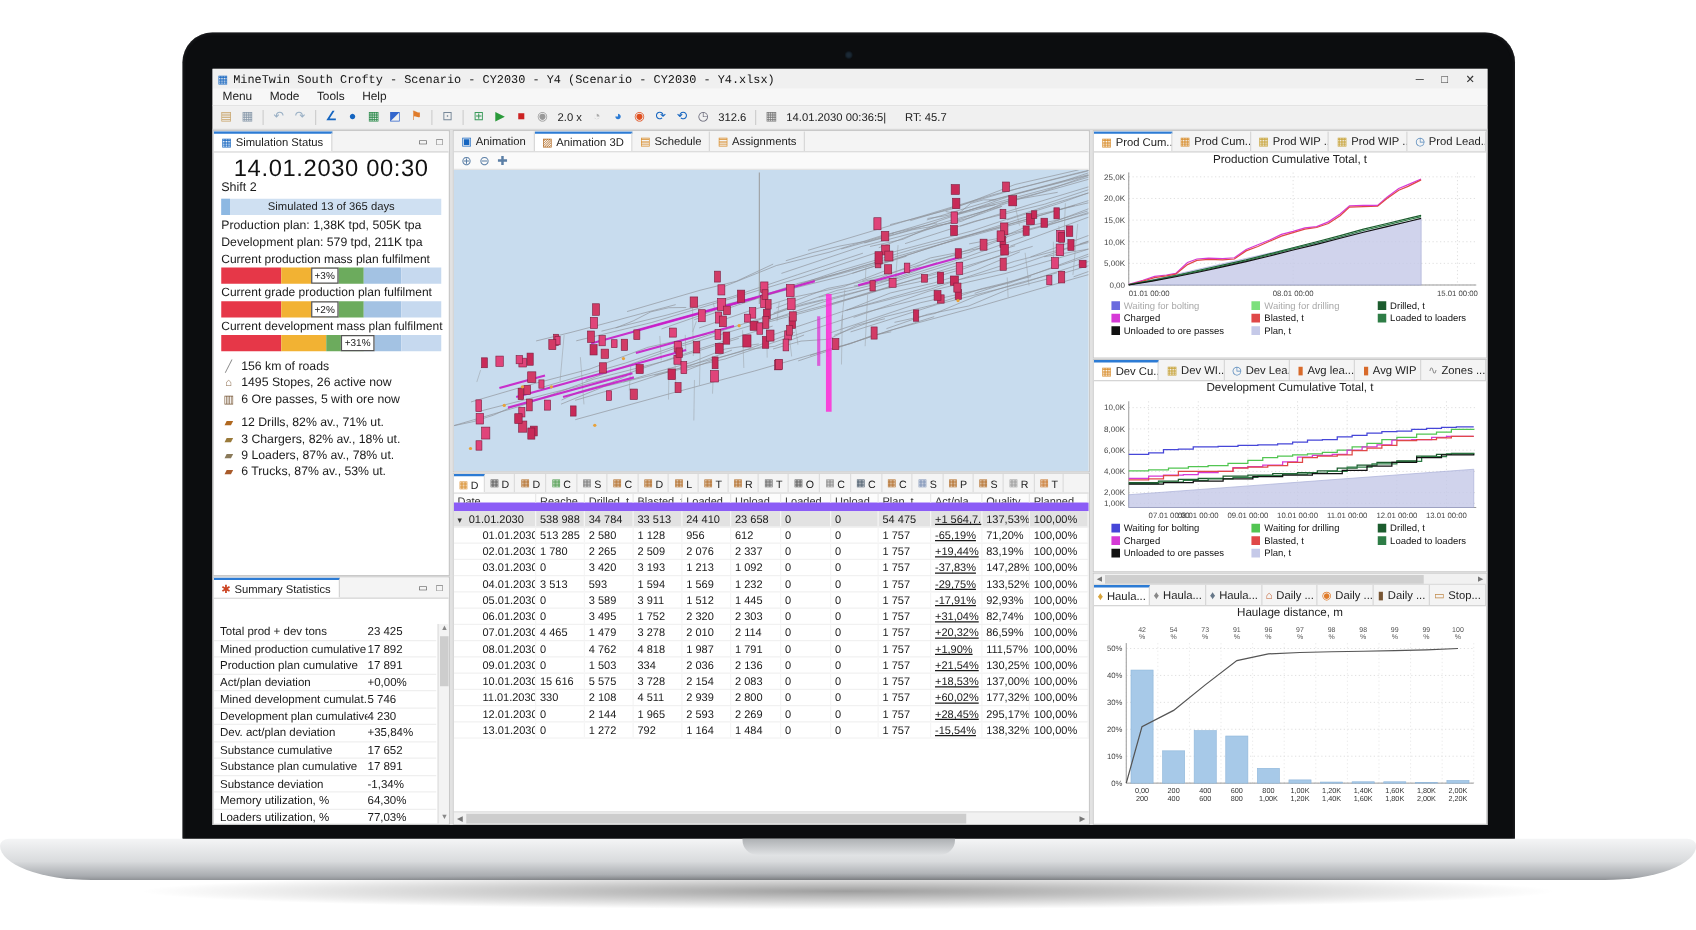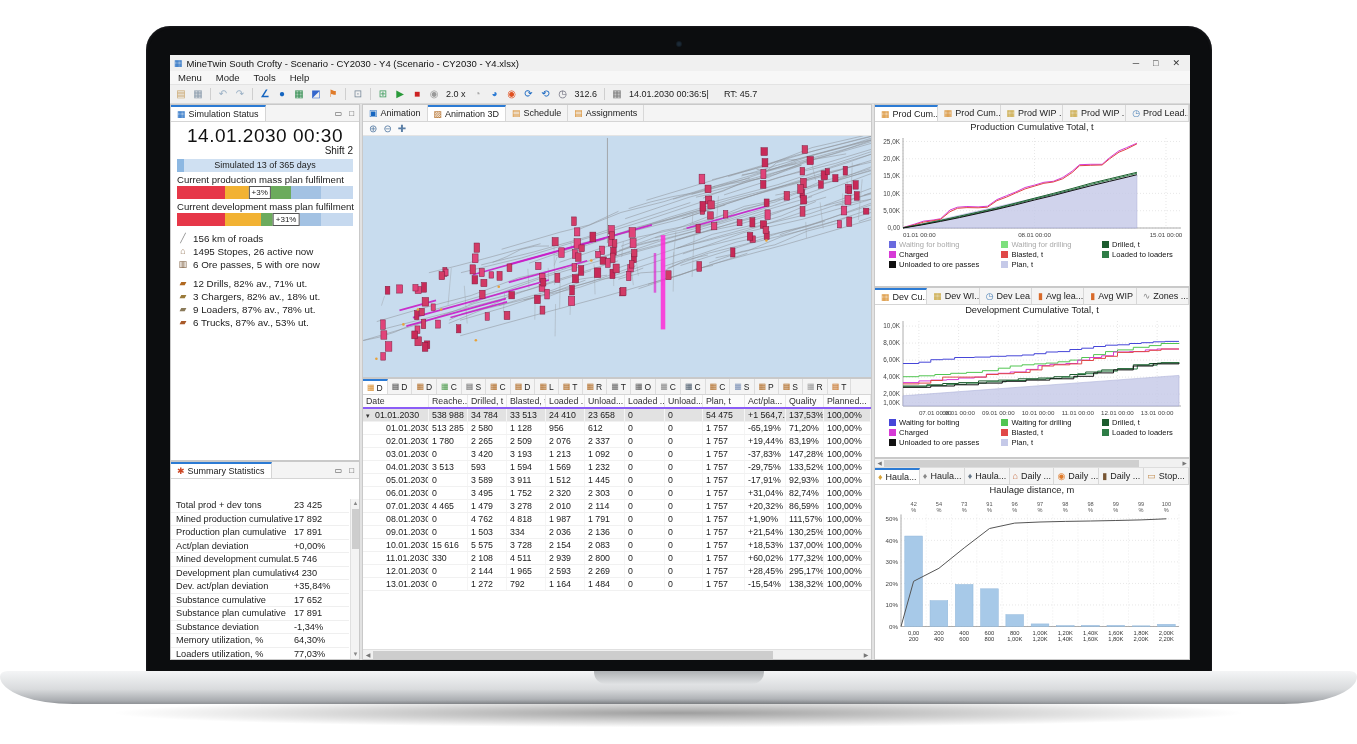--- a/index.html
+++ b/index.html
@@ -18,21 +18,21 @@
                 background:linear-gradient(#aeb1b4, #dfe1e3); border-radius:0 0 12px 12px; }
   .base-shadow { position:absolute; left:90px; top:698px; width:1177px; height:30px;
                  background:radial-gradient(ellipse at center, rgba(0,0,0,.38), rgba(0,0,0,0) 68%); }
   .screen { position:absolute; left:170px; top:55px; width:1020px; height:605px;
             background:#fff; overflow:hidden; display:flex; flex-direction:column;
             font-size:9px; color:#1a1a1a; }
 
   
   .titlebar { height:16px; background:#f0f0f0; display:flex; align-items:center; padding:0 4px; flex:0 0 16px; }
   .app-icon { color:#1565c0; font-size:9px; margin-right:4px; }
-  .title-text { font-size:9.5px; color:#111; flex:1; white-space:nowrap; overflow:hidden; }
+  .title-text { font-size:9.5px; color:#111; flex:1; white-space:nowrap; overflow:hidden;font-family:Liberation Mono, monospace; }
   .win-btns { display:flex; gap:14px; font-size:9px; color:#333; padding-right:6px; }
   .menubar { height:14px; background:#f7f7f7; display:flex; align-items:center; gap:14px;
              padding:0 8px; font-size:9.5px; color:#222; flex:0 0 14px; border-bottom:1px solid #e3e3e3; }
   .toolbar { height:19px; background:#f0f0f0; display:flex; align-items:center; gap:3px;
              padding:0 4px; flex:0 0 19px; border-bottom:1px solid #d9d9d9; font-size:9px; white-space:nowrap; }
   .tb-i { width:14px; height:14px; display:inline-flex; align-items:center; justify-content:center;
           font-size:10px; line-height:1; }
   .tb-sep { width:1px; height:12px; background:#cfcfcf; margin:0 2px; }
   .tb-txt { color:#222; font-size:9px; padding:0 2px; }
 
@@ -46,21 +46,21 @@
   .panel-head { height:17px; flex:0 0 17px; background:#f4f4f4; display:flex; align-items:stretch;
                 border-bottom:1px solid #d5d5d5; font-size:9px; }
   .panel-tab { display:flex; align-items:center; gap:3px; padding:0 6px; background:#fff;
                border-right:1px solid #d5d5d5; border-top:2px solid #2c7bd4; white-space:nowrap; }
   .panel-head .spacer { flex:1; }
   .mini-btns { display:flex; align-items:center; gap:7px; padding:0 5px; color:#444; font-size:8px; }
 
   
   .simstat-body { padding:3px 6px 12px 6px; overflow:hidden; flex:1; }
   .big-time { font-size:19px; text-align:center; color:#111; letter-spacing:.5px; }
-  .shift { text-align:right; font-size:10px; margin-top:-2px; }
+  .shift { text-align:left; font-size:10px; margin-top:-2px; }
   .progress { margin-top:3px; height:13px; background:#cfe0f2; position:relative; }
   .progress-fill { position:absolute; left:0; top:0; bottom:0; background:#8db8e2; }
   .progress-text { position:absolute; inset:0; text-align:center; font-size:9px; line-height:13px; color:#222; }
   .plan-line { font-size:9.8px; margin-top:3px; }
   .gauge { margin-top:2px; }
   .gauge-label { font-size:9.6px; white-space:nowrap; }
   .gauge-bar { height:13px; display:flex; position:relative; margin-top:1px; }
   .gauge-bar span { height:100%; }
   .seg-r { width:27%; background:#e63748; }
   .seg-y { width:21%; background:#f2b233; }
@@ -97,34 +97,34 @@
   
   .bottom { flex:1; display:flex; flex-direction:column; min-height:0; }
   .letter-strip { height:16px; flex:0 0 16px; background:#f4f4f4; display:flex; border-bottom:1px solid #d5d5d5; overflow:hidden; }
   .ltab { display:flex; align-items:center; gap:2px; padding:0 4px; border-right:1px solid #ddd; font-size:8.5px; color:#222; }
   .ltab.active { background:#fff; border-top:2px solid #2c7bd4; }
   .ltab .ic { font-size:8px; }
   .page-tabs { height:16px; flex:0 0 16px; background:#fff; display:flex; align-items:flex-end; gap:2px;
                padding-left:2px; font-size:9.3px; border-bottom:1px solid #e0e0e0; }
   .ptab { padding:2px 8px; color:#222; }
   .ptab.active { background:#cfe3f6; }
-  .grid-head { height:14px; flex:0 0 14px; display:flex; background:#fcfcfc; border-bottom:2px solid #8b5cf6;
+  .grid-head { height:14px; flex:0 0 14px; display:flex; background:#fcfcfc; border-bottom:7px solid #8b5cf6;
                color:#333; font-size:8.8px; }
   .grid-head div { border-right:1px solid #e8e8e8; padding:1px 0 0 3px; white-space:nowrap; overflow:hidden; }
   .grid-rows { flex:0 0 auto; }
   .trow { display:flex; height:13px; line-height:13px; font-size:8.8px; border-bottom:1px solid #f1f1f1; }
   .trow div { padding-left:3px; white-space:nowrap; overflow:hidden; border-right:1px solid #f5f5f5; }
   .trow.group { background:#e2e2e2; }
   .chev { display:inline-block; width:9px; font-size:7px; color:#333; }
   .trow:not(.group) .chev { visibility:hidden; }
   .trow:not(.group) .c0 { padding-left:14px; }
   .c0{width:66px;flex:0 0 66px;} .c1{width:39px;flex:0 0 39px;} .c2{width:39px;flex:0 0 39px;}
   .c3{width:39px;flex:0 0 39px;} .c4{width:39px;flex:0 0 39px;} .c5{width:40px;flex:0 0 40px;}
   .c6{width:40px;flex:0 0 40px;} .c7{width:38px;flex:0 0 38px;} .c8{width:42px;flex:0 0 42px;}
-  .c9{width:41px;flex:0 0 41px;} .c10{width:38px;flex:0 0 38px;} .c11{width:44px;flex:1;}
+  .c9{width:41px;flex:0 0 41px;text-decoration:underline;} .c10{width:38px;flex:0 0 38px;} .c11{width:44px;flex:1;}
   .grid-filler { flex:1; background:#fff; }
   .hscroll { height:10px; flex:0 0 10px; background:#f1f1f1; border-top:1px solid #e0e0e0;
              display:flex; align-items:center; }
   .hscroll .arr { width:10px; font-size:6px; color:#777; text-align:center; }
   .hscroll .track { flex:1; position:relative; height:8px; }
   .hscroll .thumb { position:absolute; left:0; top:0; height:8px; width:82%; background:#cdcdcd; }
 
   
   .chart-panel { display:flex; flex-direction:column; overflow:hidden; }
   .cp-prod { flex:0 0 183px; } .cp-dev { flex:0 0 171px; } .cp-haul { flex:1; }
@@ -228,32 +228,48 @@
         </div>
         <div class="simstat-body">
           <div class="big-time">14.01.2030 00:30</div>
           <div class="shift">Shift 2</div>
           <div class="progress">
             <div class="progress-fill" style="width:4%"></div>
             <div class="progress-text">Simulated 13 of 365 days</div>
           </div>
           <div>
 
+          <div class="plan-line">Production plan: 1,38K tpd, 505K tpa</div>
+              <div class="plan-line">Development plan: 579 tpd, 211K tpa</div>
+            </div>
+          <div>
+
               <div class="gauge">
                 <div class="gauge-label">Current production mass plan fulfilment</div>
                 <div class="gauge-bar">
                   <span class="seg-r"></span>
                   <span class="seg-y"></span>
                   <span class="seg-g"></span>
                   <span class="seg-b"></span>
                   <span class="seg-lb"></span>
                   <span class="gauge-badge" style="left: 47%;">+3%</span>
                 </div>
               </div>
 
+              <div class="gauge">
+                <div class="gauge-label">Current grade production plan fulfilment</div>
+                <div class="gauge-bar">
+                  <span class="seg-r"></span>
+                  <span class="seg-y"></span>
+                  <span class="seg-g"></span>
+                  <span class="seg-b"></span>
+                  <span class="seg-lb"></span>
+                  <span class="gauge-badge" style="left: 47%;">+2%</span>
+                </div>
+              </div>
 
               <div class="gauge">
                 <div class="gauge-label">Current development mass plan fulfilment</div>
                 <div class="gauge-bar">
                   <span class="seg-r"></span>
                   <span class="seg-y"></span>
                   <span class="seg-g"></span>
                   <span class="seg-b"></span>
                   <span class="seg-lb"></span>
                   <span class="gauge-badge" style="left: 62%;">+31%</span>

